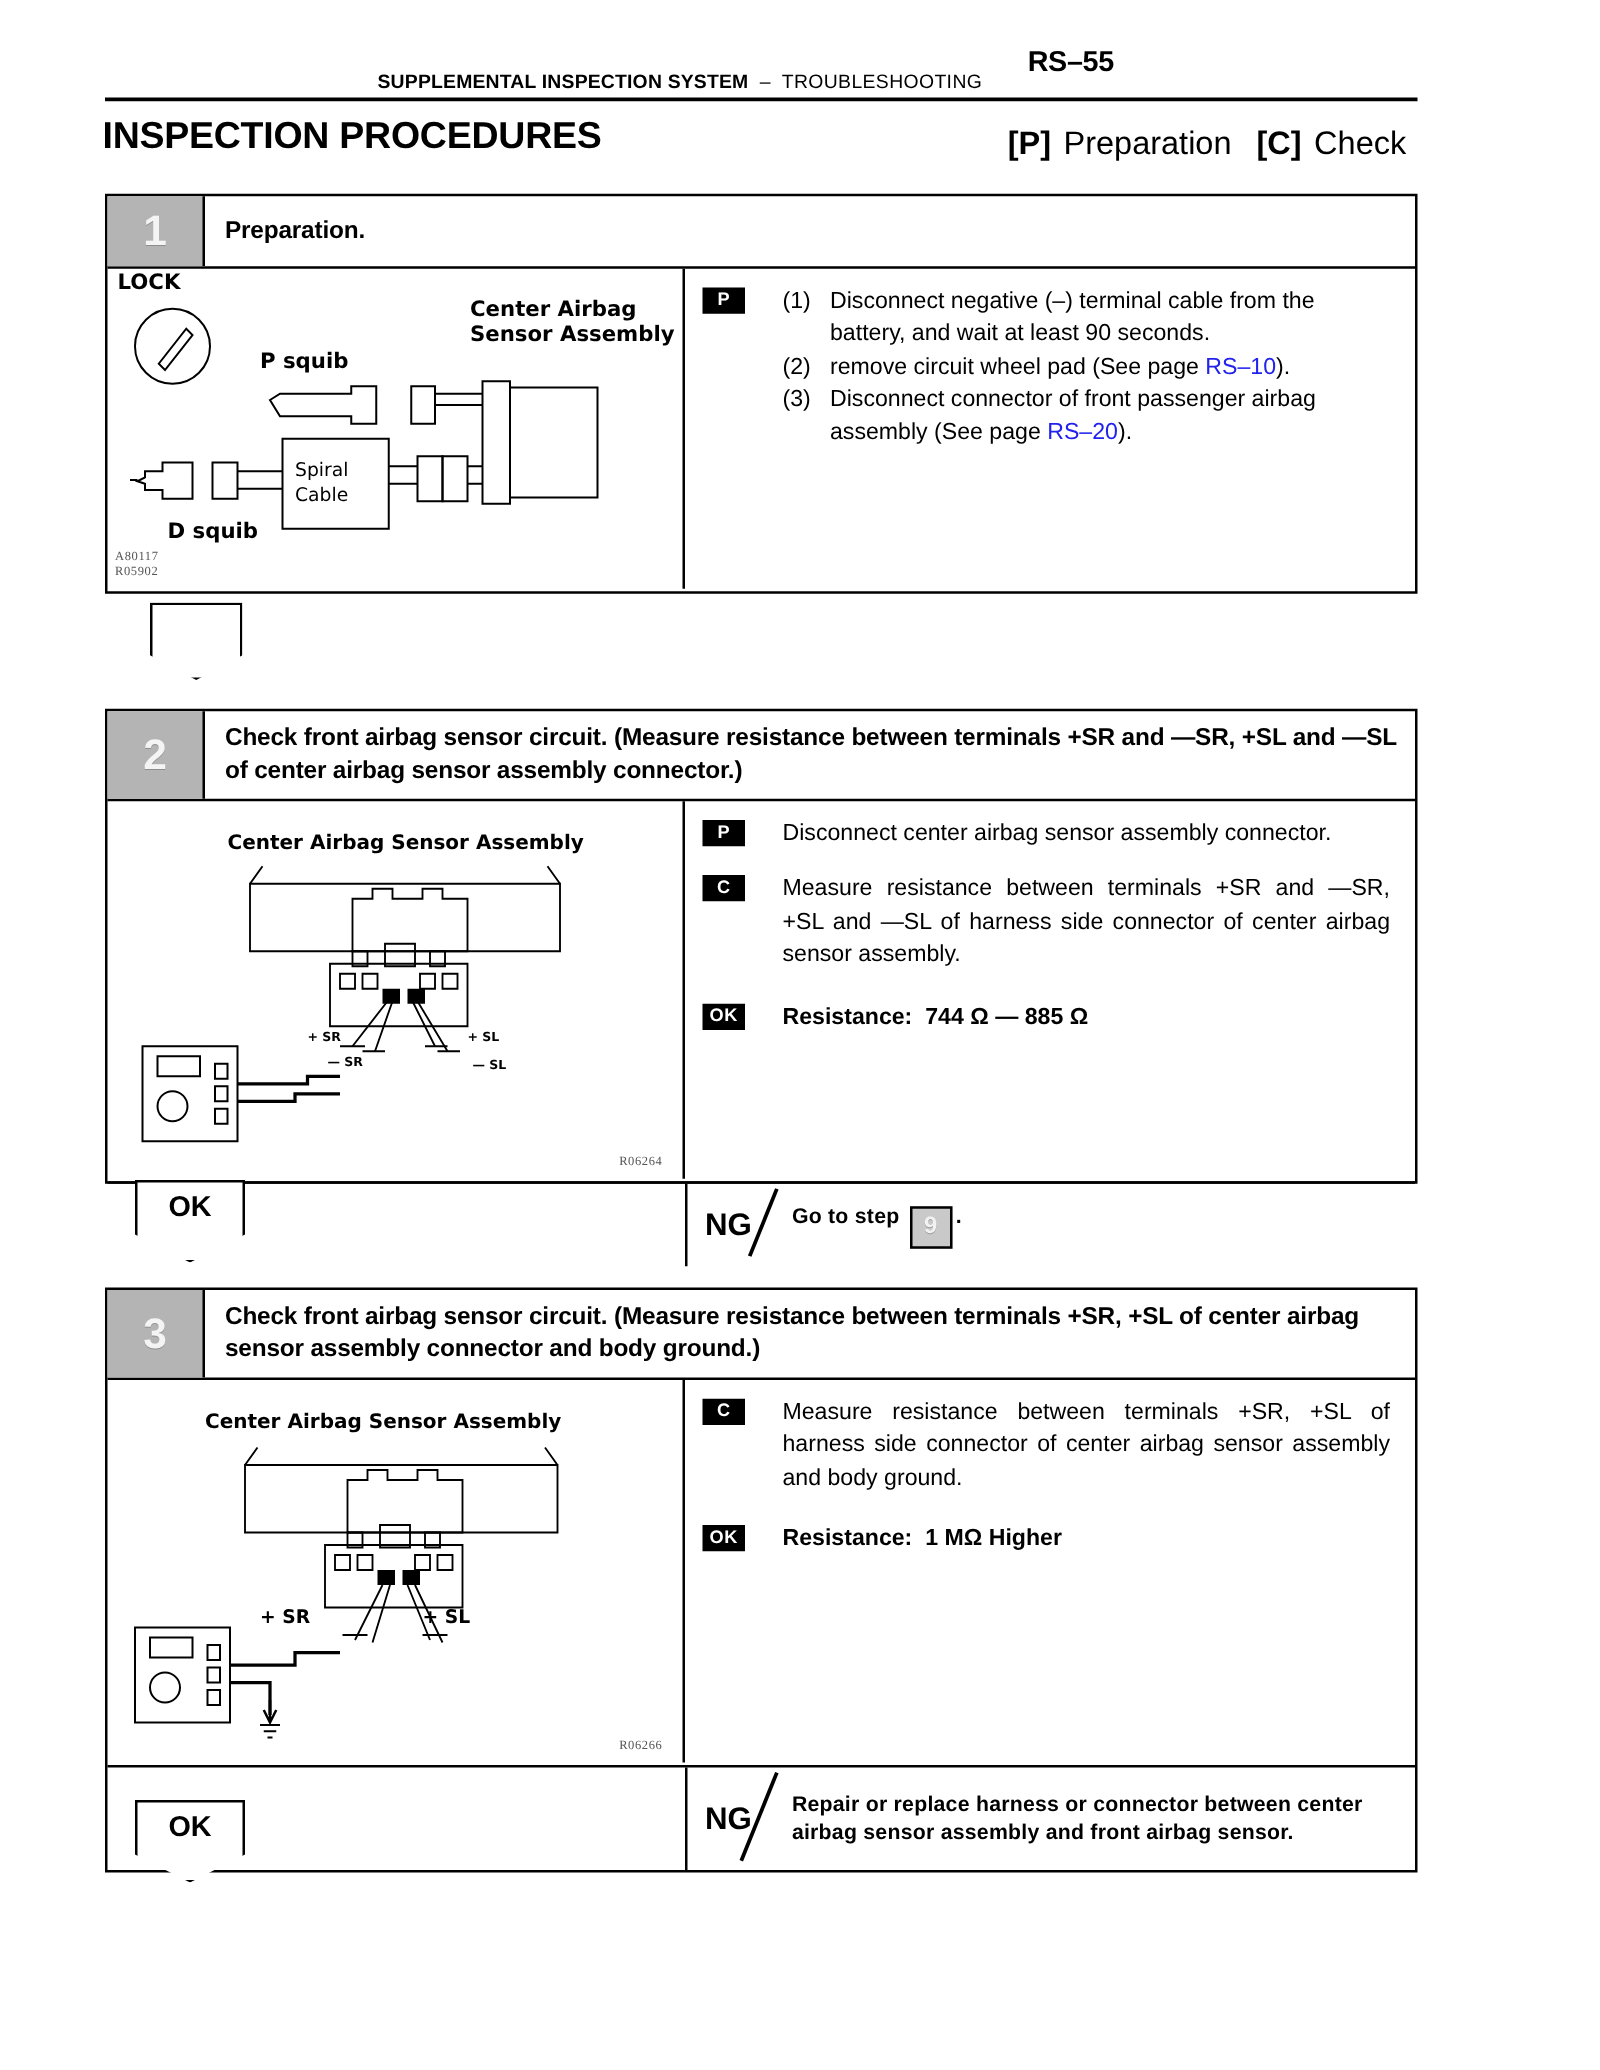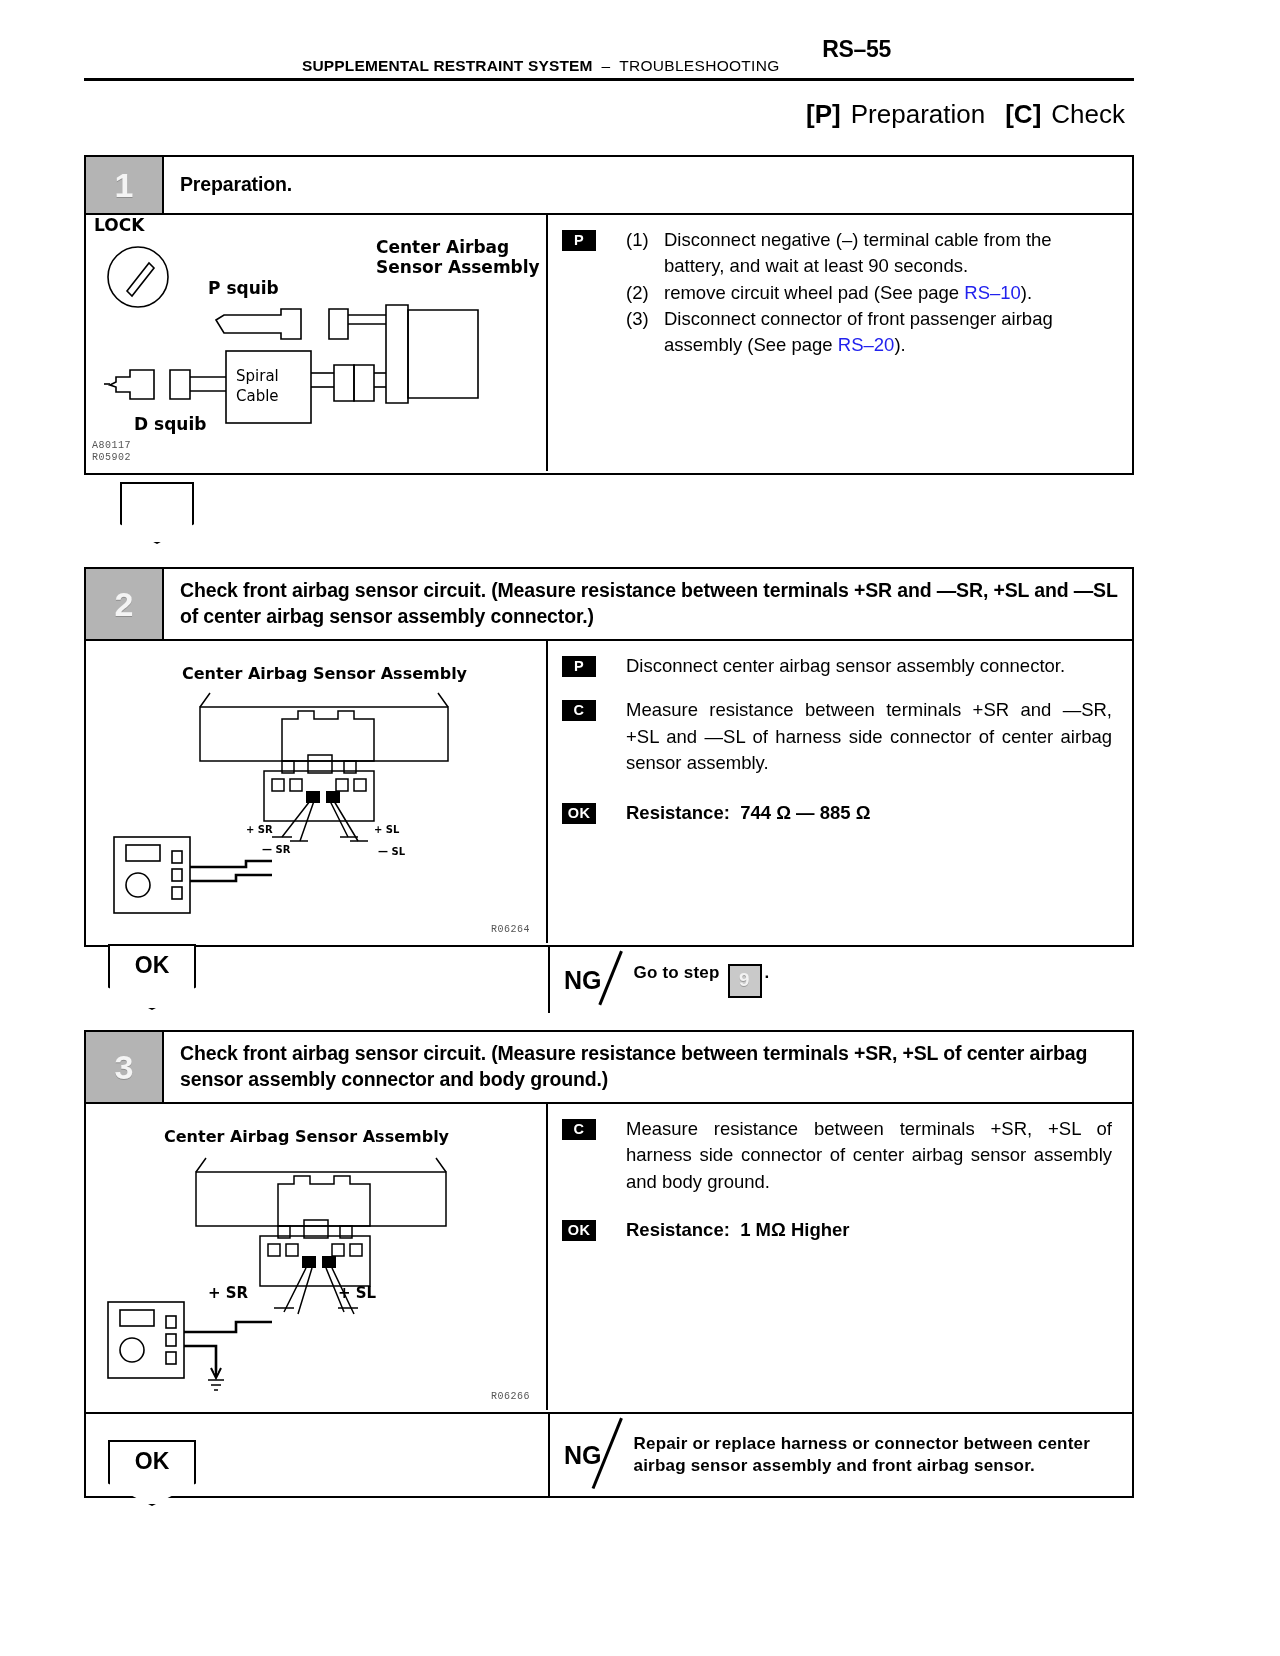--- a/index.html
+++ b/index.html
@@ -116,21 +116,21 @@
     box-sizing: border-box;
   }
   .txt-pane {
     flex: 1;
     position: relative;
     box-sizing: border-box;
     padding: 12px 20px 10px 14px;
   }
   .fig-code {
     position: absolute;
-    font-family: Liberation Mono, monospace;
+    font-family: Liberation Serif, serif;
     font-size: 10px;
     color: #555;
     letter-spacing: 0.5px;
     line-height: 1.15;
   }
 
   
   .tag {
     display: inline-block;
     background: #000;
@@ -260,26 +260,27 @@
 
   
   svg { display: block; }
 </style>
 </head>
 <body>
 
 <div id="page-header">
   <div id="page-number">RS–55</div>
   <div id="running-head">
-    <span class="sys">SUPPLEMENTAL RESTRAINT SYSTEM</span><span class="dash">–</span><span class="sect">TROUBLESHOOTING</span>
+    <span class="sys">SUPPLEMENTAL INSPECTION SYSTEM</span><span class="dash">–</span><span class="sect">TROUBLESHOOTING</span>
   </div>
   <div id="header-rule"></div>
 </div>
 
 <div id="title-row">
+  <div id="page-title">INSPECTION PROCEDURES</div>
   <div id="legend">
     <b>[P]</b><span class="sp"></span><span>Preparation</span><span class="sp"></span><span class="sp"></span><b>[C]</b><span class="sp"></span><span>Check</span>
   </div>
 </div>
 
 <div class="step" id="step-1" style="top:155px; height:320px;">
   <div class="step-head">
     <div class="step-num">1</div>
     <div class="step-title">Preparation.</div>
   </div>

